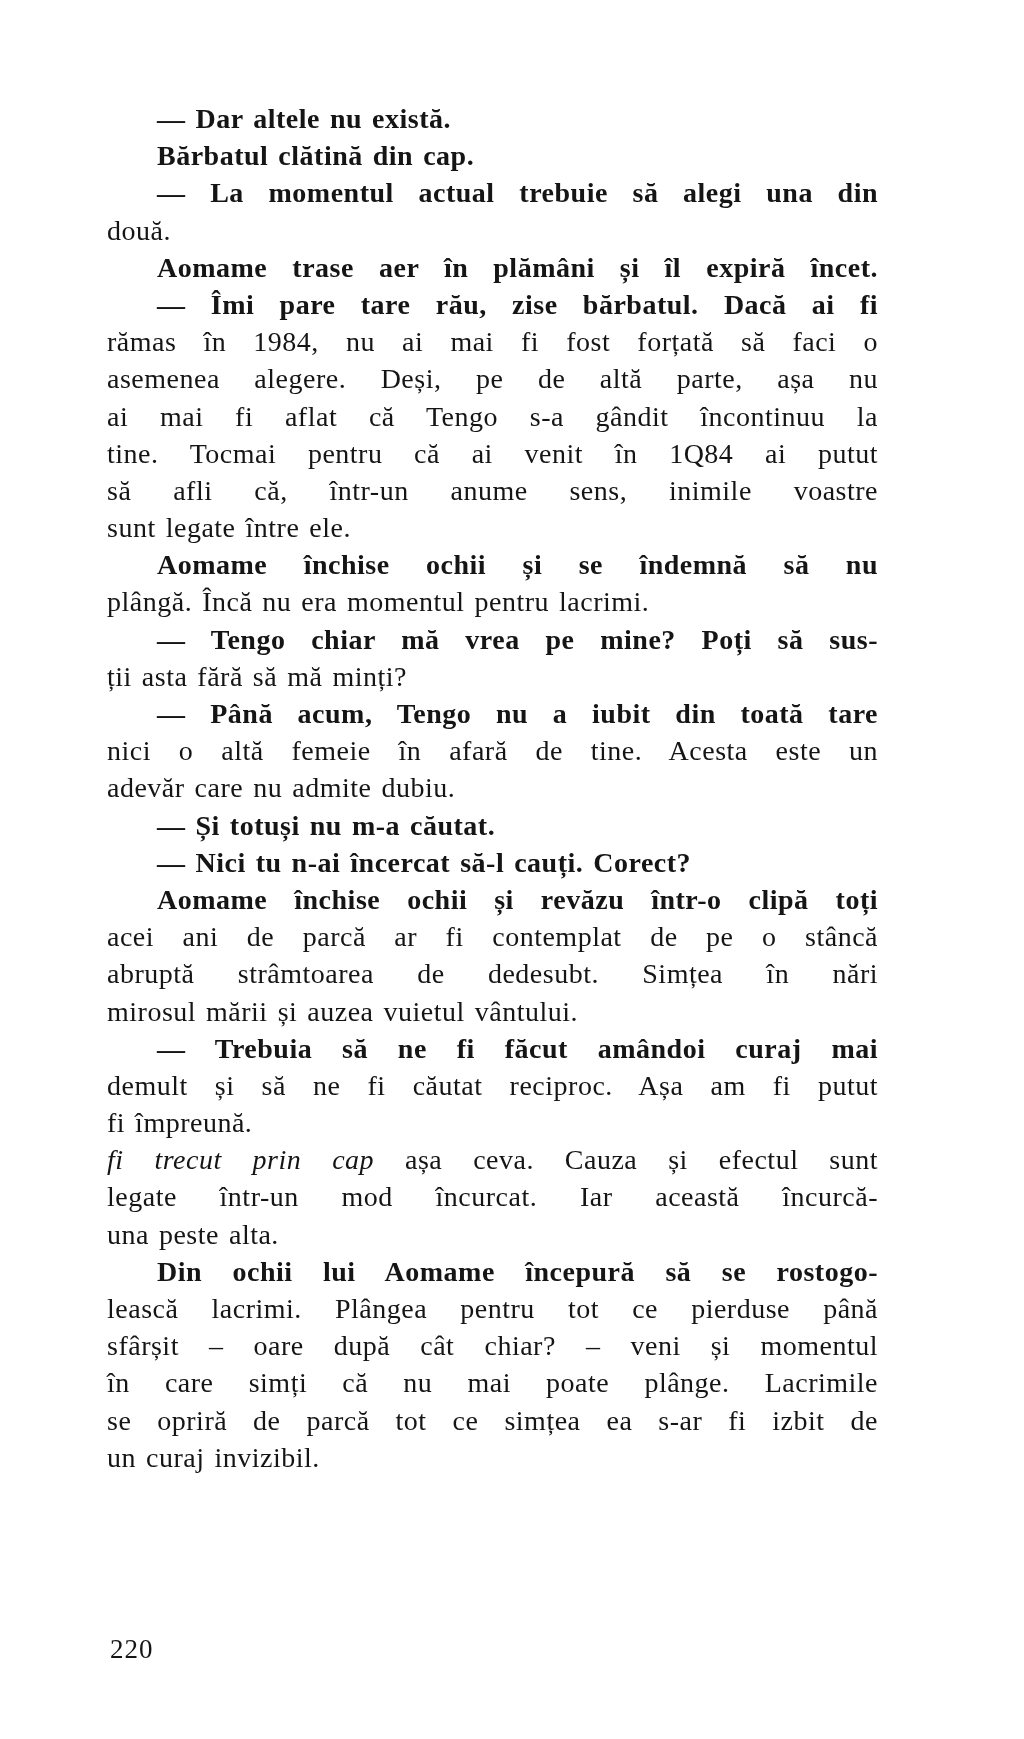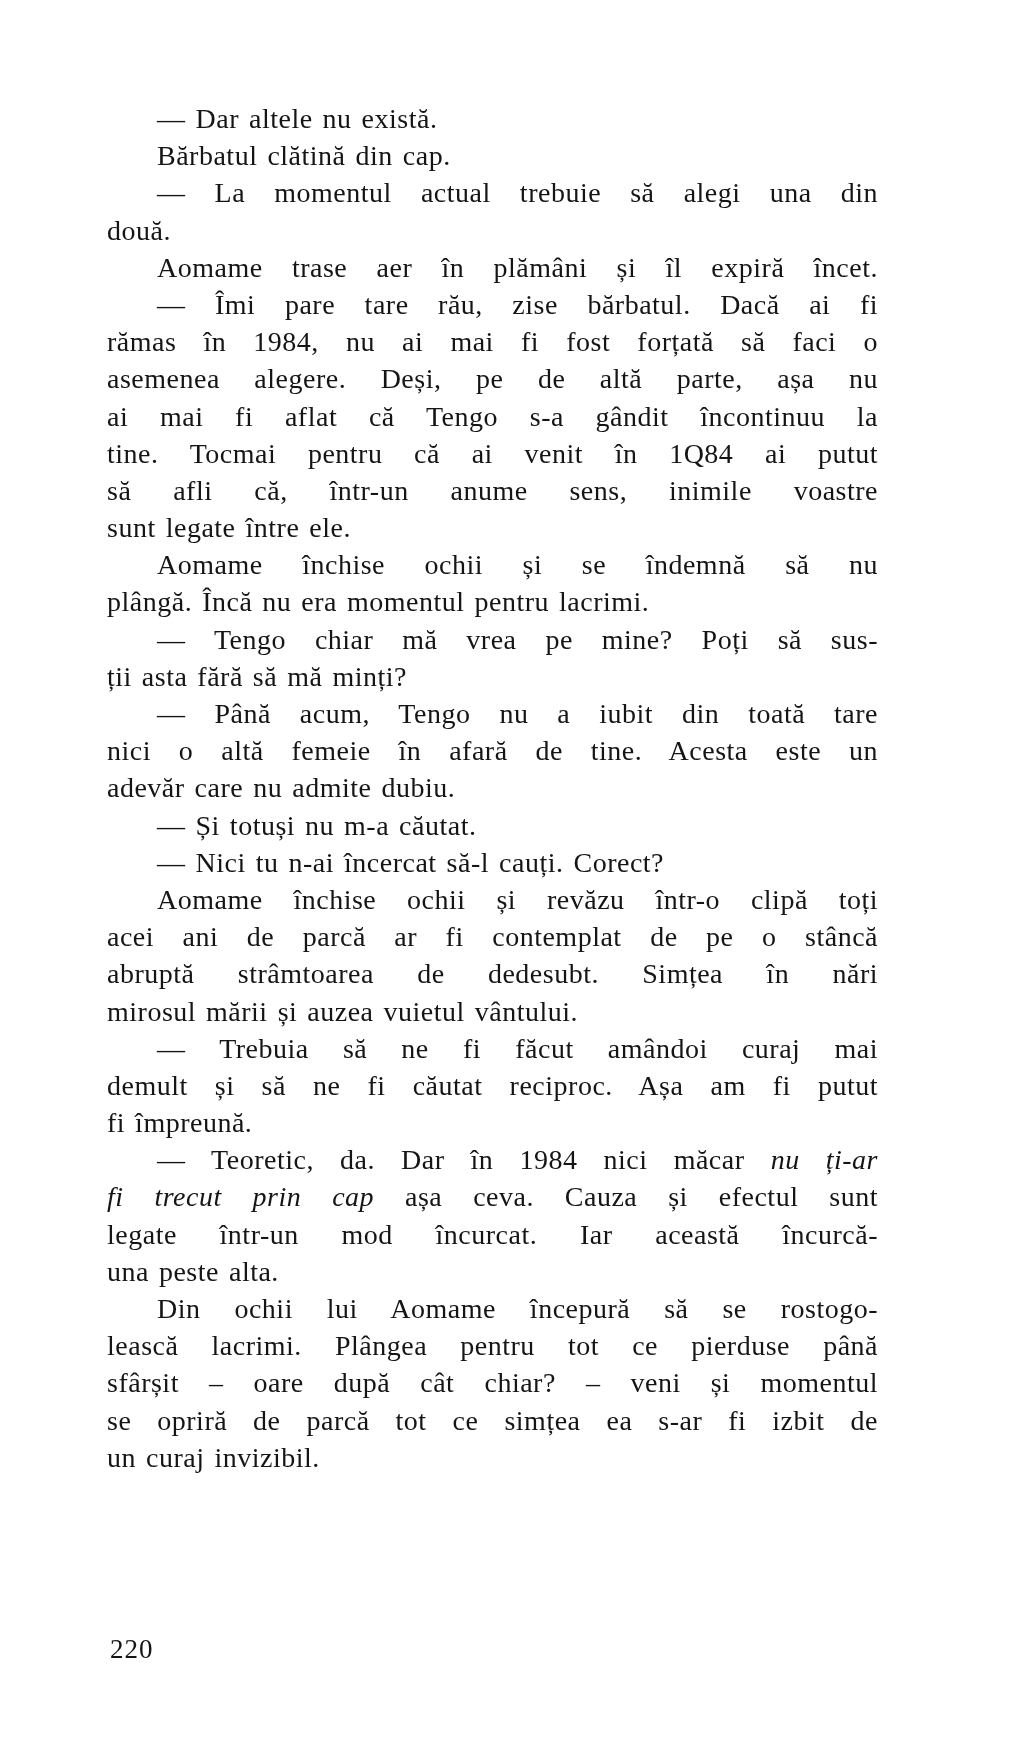--- a/index.html
+++ b/index.html
@@ -29,20 +29,21 @@
     height: 37.2px;
     line-height: 37.2px;
     font-size: 28px;
     letter-spacing: 0.5px;
     word-spacing: 2.5px;
     white-space: nowrap;
     text-rendering: optimizeLegibility;
   }
   .line.indent {
     text-indent: 50px;
+    font-weight: bold;
   }
   .line.justify {
     white-space: normal;
     text-align: justify;
     text-align-last: justify;
   }
   .seg.italic {
     font-style: italic;
   }
   .folio {
@@ -81,24 +82,24 @@
       <p class="line"><span class="seg">adevăr care nu admite dubiu.</span></p>
       <p class="line indent"><span class="seg">— Și totuși nu m-a căutat.</span></p>
       <p class="line indent"><span class="seg">— Nici tu n-ai încercat să-l cauți. Corect?</span></p>
       <p class="line indent justify"><span class="seg">Aomame închise ochii și revăzu într-o clipă toți</span></p>
       <p class="line justify"><span class="seg">acei ani de parcă ar fi contemplat de pe o stâncă</span></p>
       <p class="line justify"><span class="seg">abruptă strâmtoarea de dedesubt. Simțea în nări</span></p>
       <p class="line"><span class="seg">mirosul mării și auzea vuietul vântului.</span></p>
       <p class="line indent justify"><span class="seg">— Trebuia să ne fi făcut amândoi curaj mai</span></p>
       <p class="line justify"><span class="seg">demult și să ne fi căutat reciproc. Așa am fi putut</span></p>
       <p class="line"><span class="seg">fi împreună.</span></p>
-      <p class="line indent justify"><span class="seg">— Teoretic, da. Dar în 1984 nici măcar </span><span class="seg italic">nu ți-ar</span></p>
       <p class="line justify"><span class="seg italic">fi trecut prin cap</span><span class="seg"> așa ceva. Cauza și efectul sunt</span></p>
       <p class="line justify"><span class="seg">legate într-un mod încurcat. Iar această încurcă-</span></p>
       <p class="line"><span class="seg">una peste alta.</span></p>
       <p class="line indent justify"><span class="seg">Din ochii lui Aomame începură să se rostogo-</span></p>
       <p class="line justify"><span class="seg">lească lacrimi. Plângea pentru tot ce pierduse până</span></p>
       <p class="line justify"><span class="seg">sfârșit – oare după cât chiar? – veni și momentul</span></p>
+      <p class="line justify"><span class="seg">în care simți că nu mai poate plânge. Lacrimile</span></p>
       <p class="line justify"><span class="seg">se opriră de parcă tot ce simțea ea s-ar fi izbit de</span></p>
       <p class="line"><span class="seg">un curaj invizibil.</span></p>
     </main>
   <div class="folio">220</div>
 </div>
 
 </body></html>

